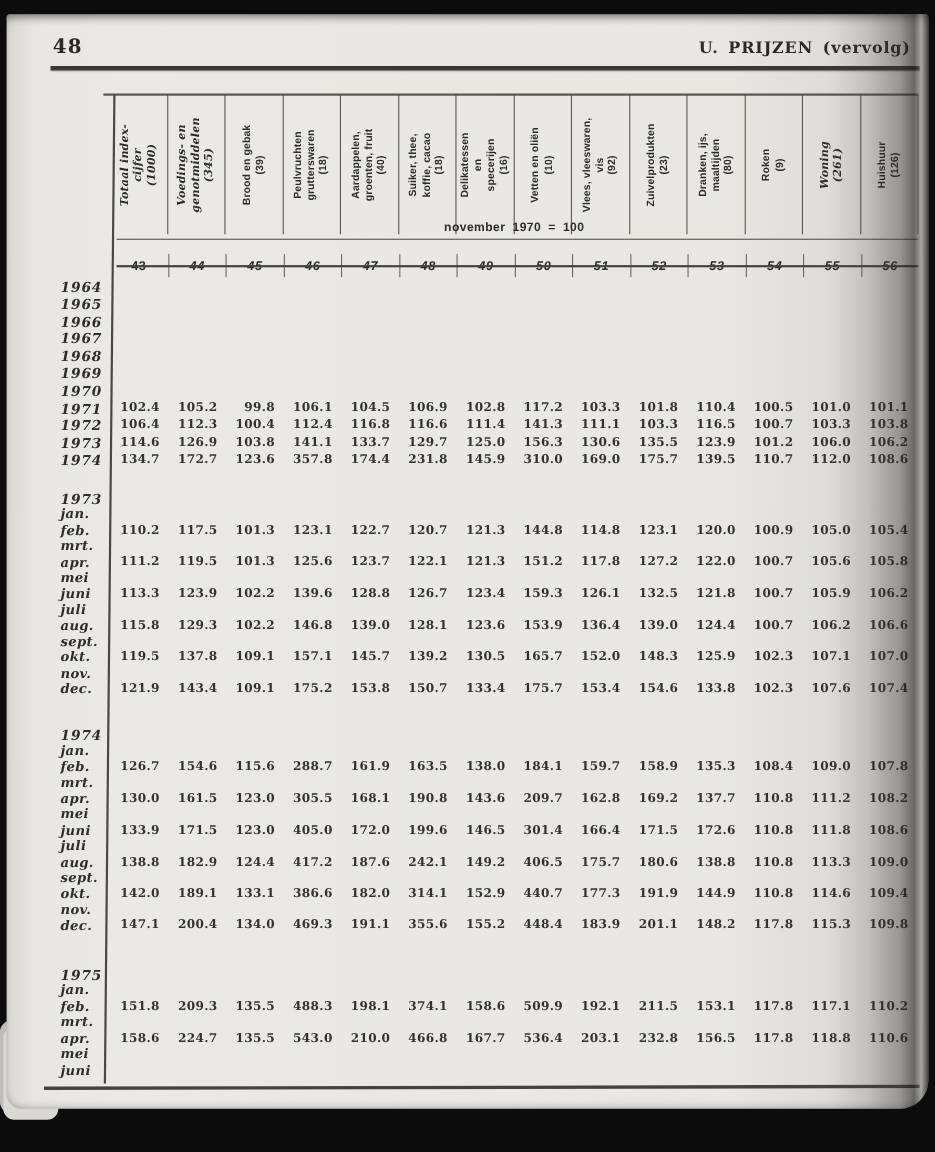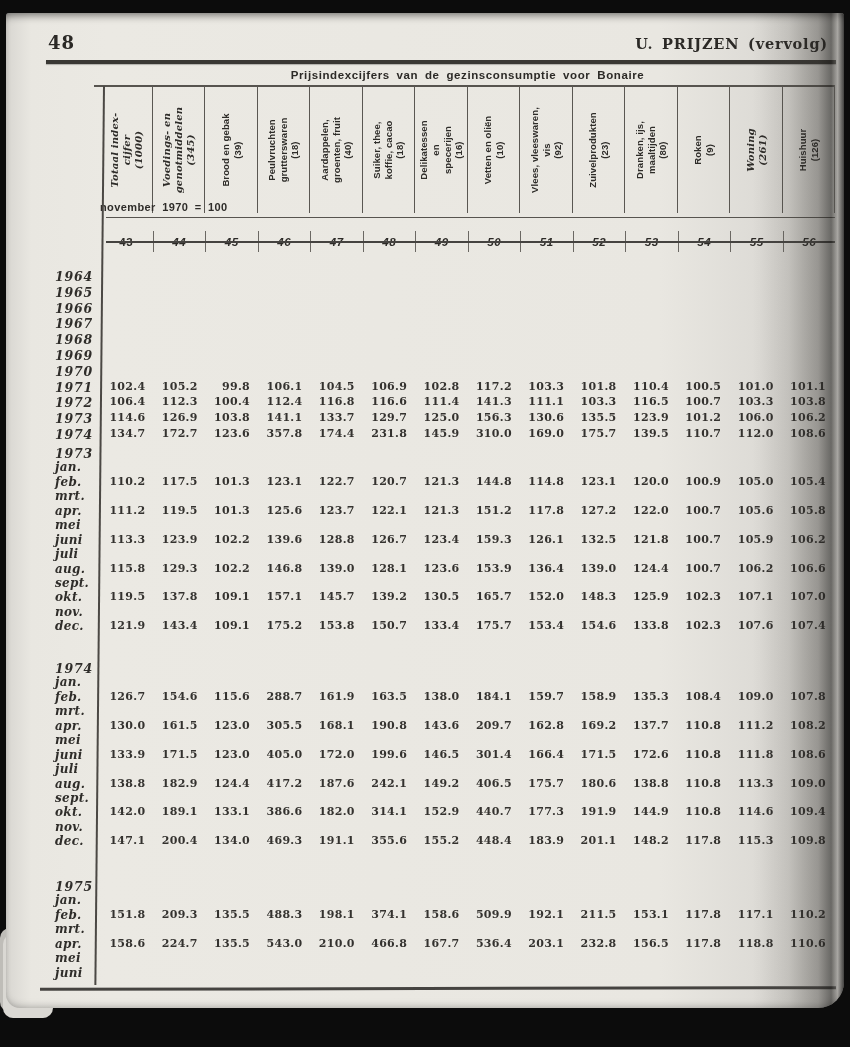--- a/index.html
+++ b/index.html
@@ -36,53 +36,52 @@
   .hdrband{position:absolute;left:94px;top:73px;width:735px;height:127px;display:grid;grid-template-columns:repeat(14,1fr);}
   .hcell{position:relative;border-right:1.2px solid #5a5752;}
   .rot{
     position:absolute;width:121px;height:51px;left:50%;top:50%;
     transform:translate(-50%,-50%) rotate(-90deg);
     display:flex;align-items:center;justify-content:center;text-align:center;
     font:700 9.5px/1.22 "Liberation Sans",sans-serif;color:#2e2c29;white-space:pre-line;letter-spacing:.1px;
   }
   .hcell:nth-child(1) .rot,.hcell:nth-child(2) .rot,.hcell:nth-child(13) .rot{
     font:italic 700 10px/1.2 "DejaVu Serif",serif;letter-spacing:.2px;}
-  .basenote{position:absolute;left:94px;top:188px;width:735px;
+  .basenote{position:absolute;left:94px;top:188px;width:735px;text-align:center;
     font:700 11px "Liberation Sans",sans-serif;color:#2e2c29;word-spacing:3px;letter-spacing:.4px;}
   .rule-b{position:absolute;left:100px;top:204px;width:729px;height:1.3px;background:#57544f;}
   .numrow{position:absolute;left:94px;top:218px;width:735px;height:21px;display:grid;grid-template-columns:repeat(14,1fr);}
   .ncell{display:flex;align-items:center;justify-content:center;
     font:700 11.5px "Liberation Sans",sans-serif;color:#2c2a27;letter-spacing:.5px;}
   .ncell + .ncell{border-left:1px solid #6b6863;font-style:italic;}
   .rule-c{position:absolute;left:100px;top:228px;width:729px;height:2.3px;background:#454340;}
   .vrule{position:absolute;left:97px;top:73px;width:1.6px;height:899px;background:#4b4844;
     transform-origin:top center;transform:rotate(.55deg);}
   .botrule{position:absolute;left:34px;top:974px;width:796px;height:2.5px;background:#454340;transform:rotate(-.12deg);}
   
   .block{position:absolute;left:40px;width:789px;display:grid;grid-template-columns:56px repeat(14,1fr);}
-  #g0{top:240px;grid-auto-rows:15.8px;margin-top:16px;}
+  #g0{top:240px;grid-auto-rows:15.8px;}
   #g1{top:433px;grid-auto-rows:14.45px;}
   #g2{top:648px;grid-auto-rows:14.45px;}
   #g3{top:866px;grid-auto-rows:14.45px;}
   .lab{font:italic 700 12px "DejaVu Serif",serif;color:#2f2d2a;padding-left:9px;letter-spacing:.3px;}
   .lab.yr{font-size:12.5px;letter-spacing:.8px;}
   .val{text-align:right;padding-right:9px;font:700 11px "DejaVu Serif",serif;color:#34322f;letter-spacing:.3px;}
 </style>
 </head>
 <body>
 
 <div class="pagestack s1"></div>
 <div class="pagestack s2"></div>
 
 <div class="page">
   <div class="pageno">48</div>
   <div class="sect">U. PRIJZEN (vervolg)</div>
   <div class="toprule"></div>
 
-  <div class="title">Prijsindexcijfers van de gezinsconsumptie voor Bonaire</div>
   <div class="rule-a"></div>
 
   <div class="hdrband" id="hdrband">
       <div class="hcell">
         <div class="rot">Totaal index-
 cijfer
 (1000)</div>
       </div>
       <div class="hcell">
         <div class="rot">Voedings- en

